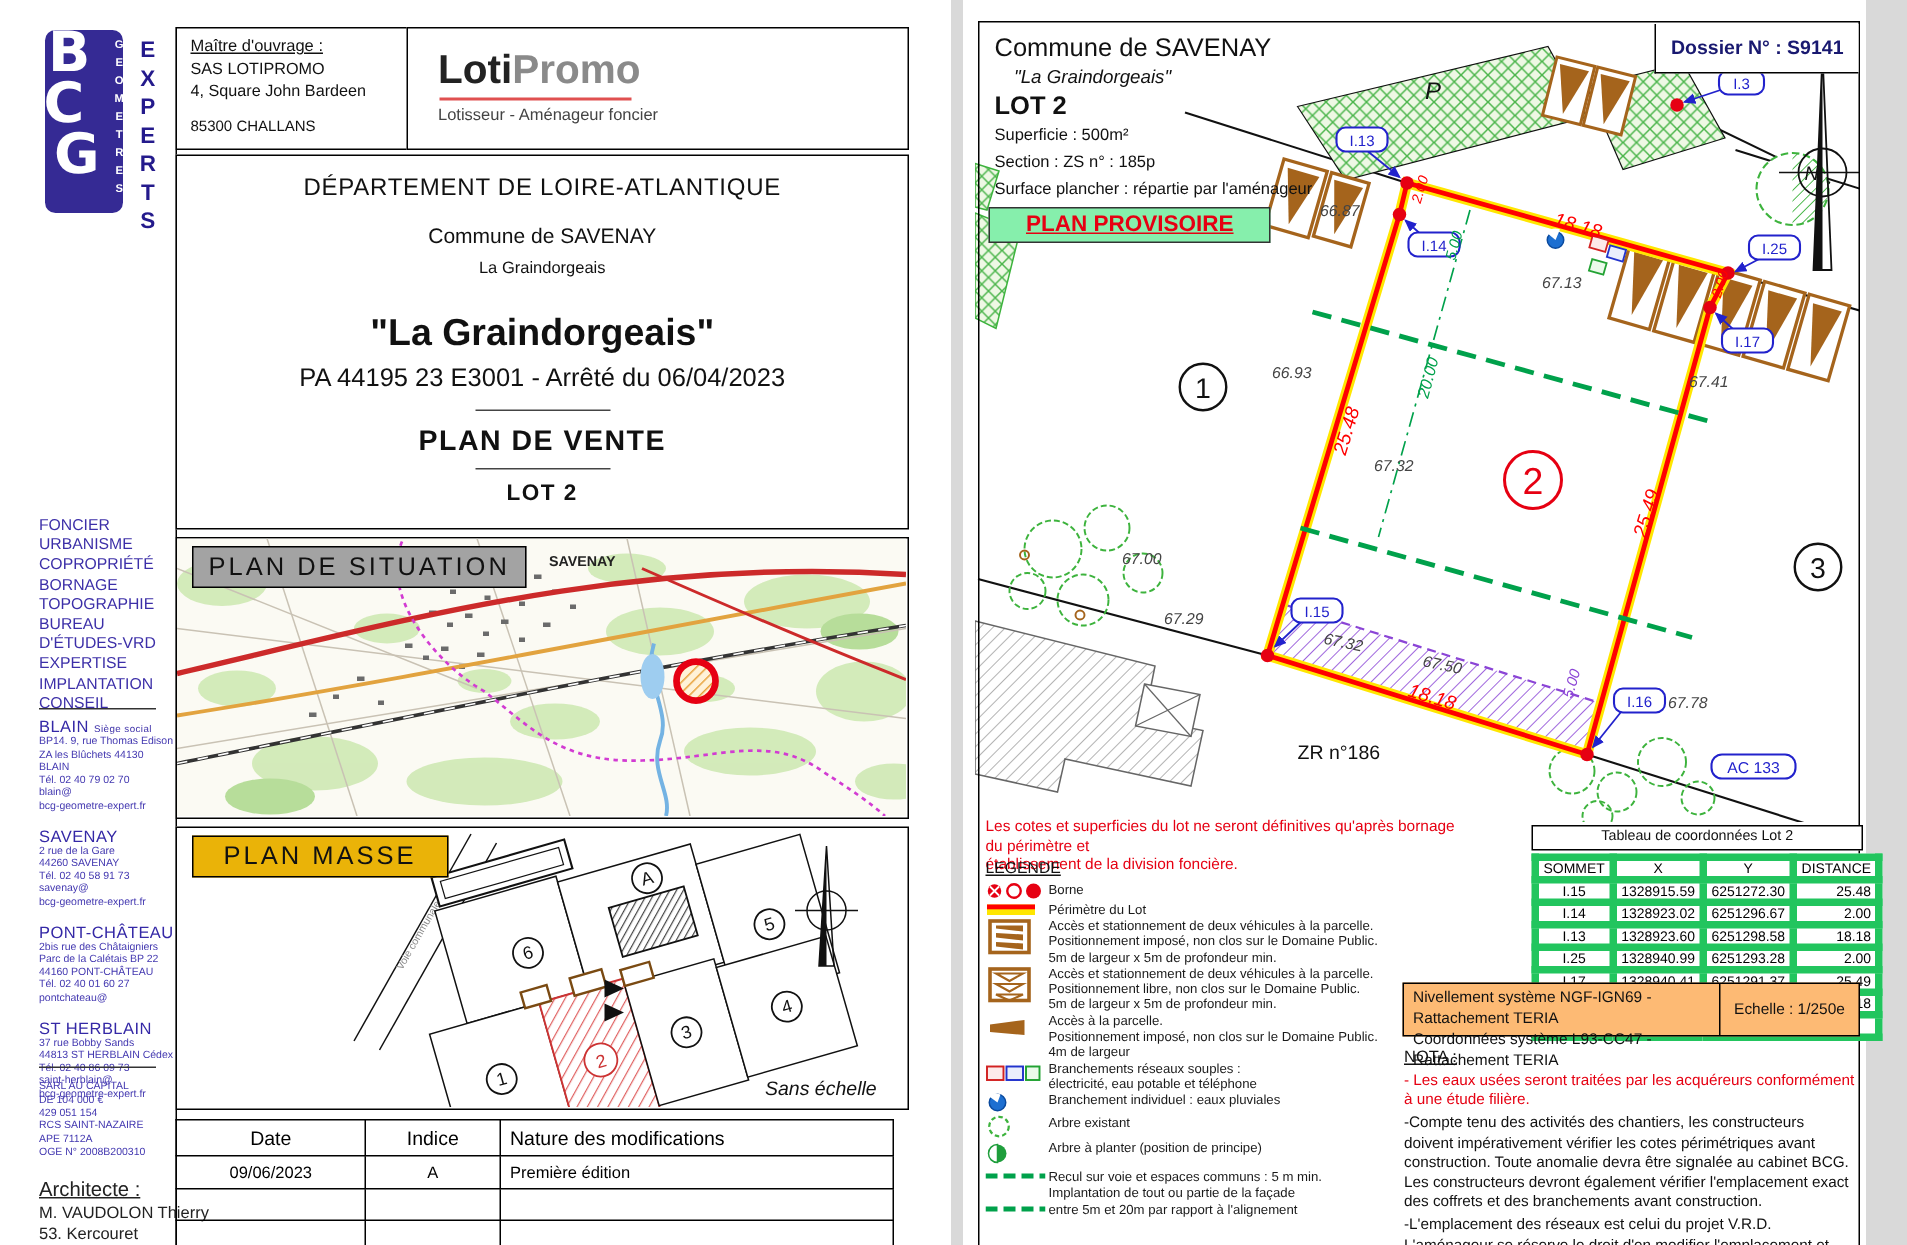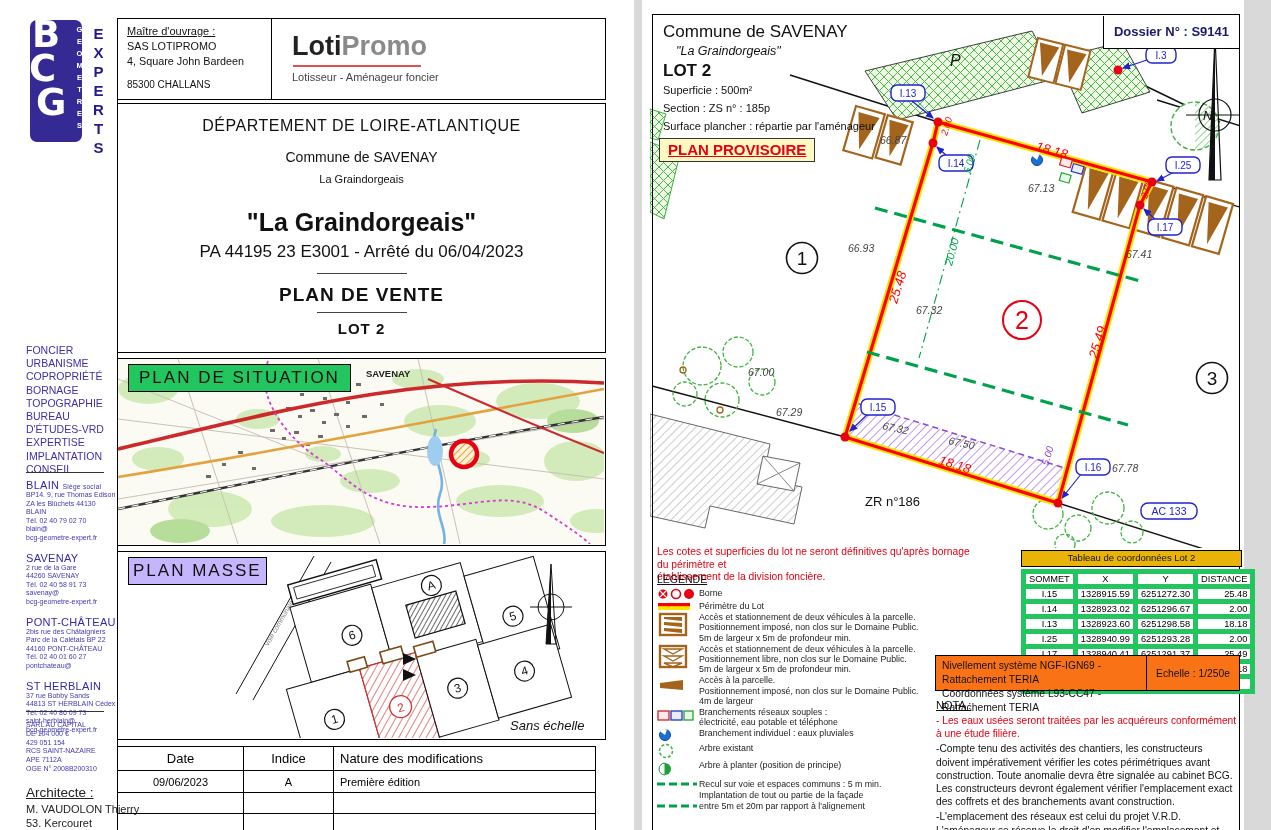--- a/index.html
+++ b/index.html
@@ -217,21 +217,21 @@
         <path d="M0,150 C160,118 320,84 486,58" stroke="#fff" stroke-width="1.1" stroke-dasharray="7 7" fill="none"></path>
         <path d="M0,118 C140,96 300,64 486,30" stroke="#e2a33f" stroke-width="2.6" fill="none"></path>
         <path d="M0,90 C150,55 300,12 486,24" stroke="#cc2a2a" stroke-width="3.6" fill="none"></path>
         <path d="M310,20 C360,42 430,72 486,94" stroke="#cc2a2a" stroke-width="2" fill="none"></path>
         <path d="M150,2 C135,40 175,85 205,102 C235,125 255,150 310,148 C360,147 395,130 430,155 C450,168 462,176 472,185" stroke="#d23bd2" stroke-width="1.8" stroke-dasharray="3 3" fill="none"></path>
         <path d="M318,70 C310,95 330,115 322,135 C315,155 330,170 326,185" stroke="#74b3e3" stroke-width="2.6" fill="none"></path>
         <ellipse cx="317" cy="92" rx="8" ry="15" fill="#9ecdf0"></ellipse>
         <text x="248" y="18" font-size="9.5" font-weight="bold" fill="#222">SAVENAY</text>
         <circle cx="346" cy="95" r="13" fill="url(#orangeDiag)" stroke="#e60012" stroke-width="4.5"></circle>
       </svg>
-      <div class="abs" style="left:10px;top:5px;border:1.5px solid #000;background:#22c55e;padding:3px 10px;font-size:17px;letter-spacing:2px;color:#111;">PLAN  DE  SITUATION</div>
+      <div class="abs" style="left:10px;top:5px;border:1.5px solid #000;background:#a3a3a3;padding:3px 10px;font-size:17px;letter-spacing:2px;color:#111;">PLAN  DE  SITUATION</div>
     </div>
 
     <div class="box" style="left:117px;top:551px;width:489px;height:189px;">
       <svg width="486" height="186" viewBox="0 0 486 186" style="position:absolute;left:0;top:0;">
         <defs>
           <pattern id="redHatch" width="6" height="6" patternTransform="rotate(45)" patternUnits="userSpaceOnUse">
             <rect width="6" height="6" fill="#fff"></rect>
               <line x1="0" y1="0" x2="0" y2="6" stroke="#e06060" stroke-width="1.6"></line>
           </pattern>
           <pattern id="blackHatch" width="4" height="4" patternTransform="rotate(45)" patternUnits="userSpaceOnUse">
@@ -279,21 +279,21 @@
           <polygon points="285,101 298,107 285,113"></polygon>
             <polygon points="285,117 298,123 285,129"></polygon>
         </g>
         <g stroke="#111" fill="none">
           <polygon points="433,12 428,92 438,92" stroke-width="1"></polygon>
           <polygon points="433,12 433,92 428,92" fill="#111" stroke="none"></polygon>
           <circle cx="433" cy="55" r="13" stroke-width="1"></circle>
           <line x1="412" y1="55" x2="454" y2="55" stroke-width="1"></line>
         </g>
       </svg>
-      <div class="abs" style="left:10px;top:5px;border:1.5px solid #000;background:#c4b5fd;padding:3px 4px;font-size:17px;letter-spacing:2px;color:#111;">PLAN  MASSE</div>
+      <div class="abs" style="left:10px;top:5px;border:1.5px solid #000;background:#eab308;padding:3px 20px;font-size:17px;letter-spacing:2px;color:#111;">PLAN  MASSE</div>
       <div class="abs" style="left:392px;top:166px;font-size:13px;font-style:italic;color:#111;">Sans échelle</div>
     </div>
 
     <table class="revtable" style="left:117px;top:746px;width:479px;">
       <tbody>
           <tr style="height:24px;">
         <th style="width:126px;font-size:13px;">Date</th>
         <th style="width:90px;font-size:13px;">Indice</th>
         <th style="text-align:left;font-size:13px;">Nature des modifications</th>
       </tr>
@@ -549,21 +549,21 @@
   <div class="abs" style="left:1103px;top:15.8px;width:135px;height:32px;border-left:1.5px solid #000;border-bottom:1.5px solid #000;background:#fff;display:flex;align-items:center;justify-content:center;">
     <span style="font-size:13px;font-weight:bold;color:#191970;">Dossier N° : S9141</span>
   </div>
 
   <div class="rp-line" style="left:663px;top:22px;font-size:17px;">Commune de SAVENAY</div>
   <div class="rp-line" style="left:676px;top:44px;font-size:12.5px;font-style:italic;">"La Graindorgeais"</div>
   <div class="rp-line" style="left:663px;top:61px;font-size:17px;font-weight:bold;">LOT 2</div>
   <div class="rp-line" style="left:663px;top:84px;">Superficie :  500m²</div>
   <div class="rp-line" style="left:663px;top:102px;">Section :  ZS      n° :  185p</div>
   <div class="rp-line" style="left:663px;top:120px;">Surface plancher : répartie par l'aménageur</div>
-  <div class="abs" style="left:659px;top:138px;border:1px solid #333;background:#fef9c3;padding:2px 8px;">
+  <div class="abs" style="left:659px;top:138px;border:1px solid #333;background:#86efac;padding:2px 24px;">
     <span style="font-size:15px;font-weight:bold;color:#e60012;text-decoration:underline;">PLAN PROVISOIRE</span>
   </div>
 
   <div class="abs" style="left:657px;top:546px;width:320px;font-size:10.3px;line-height:12.5px;color:#e60012;">
     <div>Les cotes et superficies du lot ne seront définitives qu'après bornage du périmètre et</div>
     <div>établissement de la division foncière.</div>
   </div>
 
   <div class="abs" style="left:657px;top:573px;width:290px;">
     <div style="font-size:10.5px;text-decoration:underline;color:#111;margin-bottom:3px;">LEGENDE</div>
@@ -694,21 +694,21 @@
       <span class="legend-icon">
         <svg width="40" height="10" viewBox="0 0 40 10">
             <line x1="0" y1="5" x2="40" y2="5" stroke="#00a14b" stroke-width="3.2" stroke-dasharray="8 4"></line>
           </svg>
       </span>
       <span class="legend-text">entre 5m et 20m par rapport à l'alignement</span>
     </div>
 
   </div>
 
-  <div class="abs" style="left:1021px;top:550px;width:219px;height:15px;border:1px solid #000;background:#eab308;text-align:center;font-size:9.5px;line-height:14px;color:#111;">Tableau de coordonnées Lot 2</div>
+  <div class="abs" style="left:1021px;top:550px;width:219px;height:15px;border:1px solid #000;background:#ffffff;text-align:center;font-size:9.5px;line-height:14px;color:#111;">Tableau de coordonnées Lot 2</div>
   <table class="coordtable abs" style="left:1021px;top:569px;width:219px;background:#fff;">
     <tbody>
         <tr>
       <th style="width:48px;">SOMMET</th>
       <th style="width:62px;">X</th>
       <th style="width:62px;">Y</th>
       <th>DISTANCE</th>
     </tr>
     <tr>
       <td style="text-align:center;">I.15</td>
@@ -745,21 +745,21 @@
       <td style="text-align:right;">1328932.97</td>
       <td style="text-align:right;">6251266.98</td>
       <td style="text-align:right;">18.18</td>
     </tr>
     <tr>
       <td colspan="4" style="text-align:center;">Superficie : 500 m²</td>
     </tr>
   </tbody>
     </table>
 
-  <div class="abs" style="left:935px;top:655px;width:305px;height:36px;border:1.5px solid #000;background:#f97316;display:flex;box-sizing:border-box;">
+  <div class="abs" style="left:935px;top:655px;width:305px;height:36px;border:1.5px solid #000;background:#fdba74;display:flex;box-sizing:border-box;">
     <div style="flex:1;padding:3px 6px;font-size:10.3px;line-height:14px;color:#111;">
       <div>Nivellement système NGF-IGN69 - Rattachement TERIA</div>
       <div>Coordonnées système L93-CC47  - Rattachement TERIA</div>
     </div>
     <div style="width:92px;border-left:1px solid #000;display:flex;align-items:center;justify-content:center;font-size:10.3px;color:#111;">Echelle : 1/250e</div>
   </div>
 
   <div class="abs nota" style="left:936px;top:699px;width:302px;">
     <div style="font-size:11px;text-decoration:underline;color:#111;margin-bottom:3px;">NOTA :</div>
     <p class="red">- Les eaux usées seront traitées par les acquéreurs conformément à une étude filière.</p>

